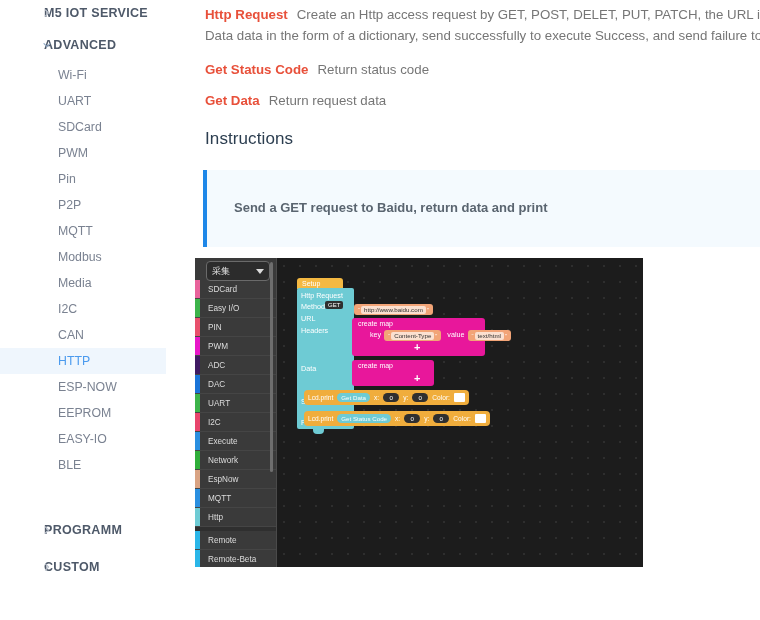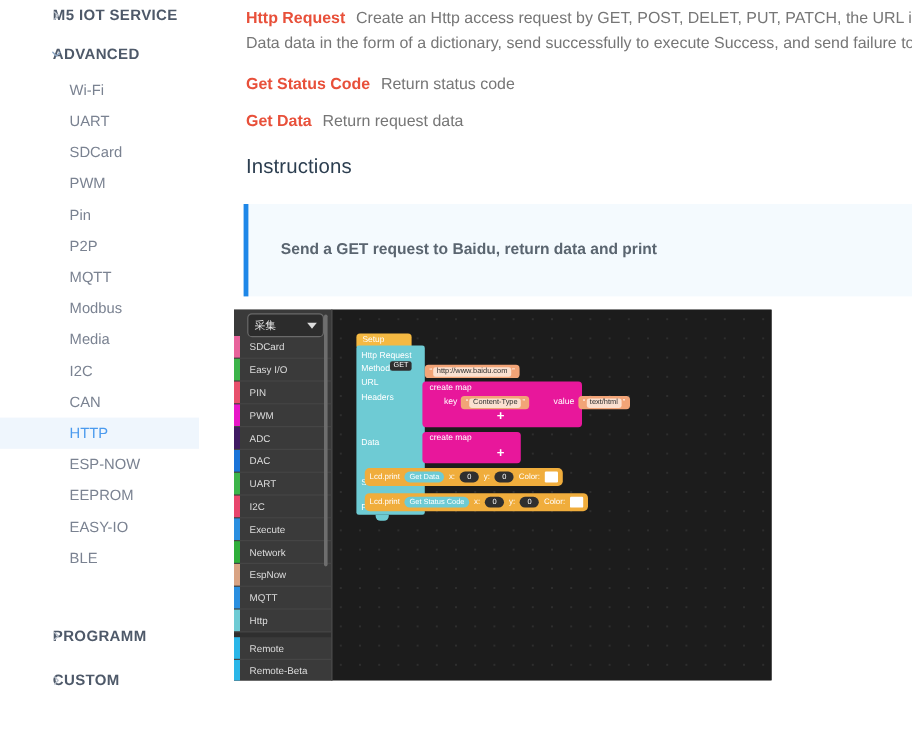--- a/index.html
+++ b/index.html
@@ -308,21 +308,21 @@
           <span class="plus" style="left:62px;top:24px;">+</span>
         </div>
 
         <div style="position:absolute;left:94px;top:72px;display:flex;gap:3px;">
           <span class="blk-lbl" style="position:relative;">key</span>
           <span class="str-blk" style="position:relative;left:0;top:0;">
             <span class="quote">“</span>
             <span class="str-inner">Content-Type</span>
             <span class="quote">”</span>
           </span>
-          <span class="blk-lbl" style="position:relative;margin-left:17px;">value</span>
+          <span class="blk-lbl" style="position:relative;margin-left:3px;">value</span>
           <span class="str-blk" style="position:relative;left:0;top:0;">
             <span class="quote">“</span>
             <span class="str-inner">text/html</span>
             <span class="quote">”</span>
           </span>
         </div>
 
         <div class="map-blk" style="left:76px;top:102px;width:82px;height:26px;">
           <span class="map-lbl" style="left:6px;top:2px;">create map</span>
           <span class="plus" style="left:62px;top:13px;">+</span>

